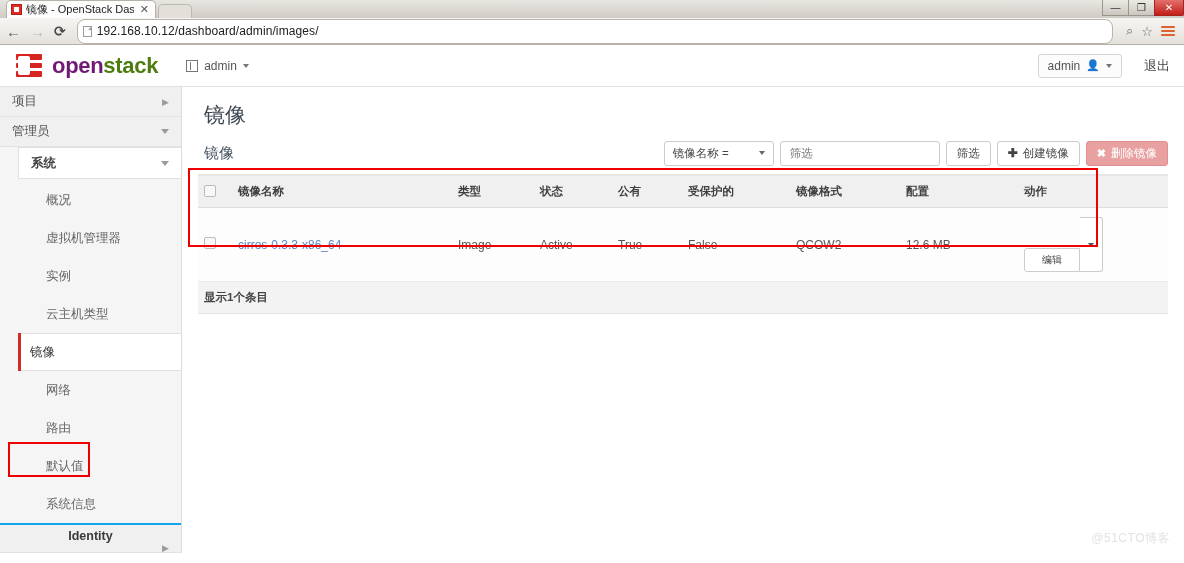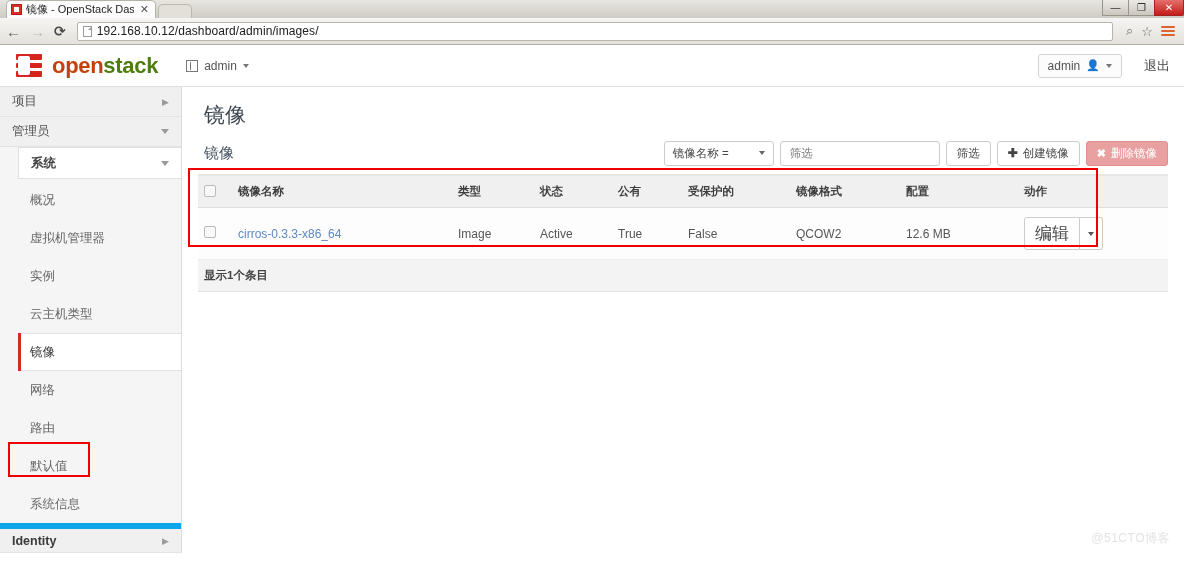--- a/index.html
+++ b/index.html
@@ -62,22 +62,22 @@
 
   .navbar {
     height: 27px; background: linear-gradient(#f6f5f3, #e4e1db);
     border-bottom: 1px solid #b4b0a8;
     display: flex; align-items: center; padding: 0 6px; gap: 9px;
   }
   .navicon { font-size: 15px; color: #5c5c5c; line-height: 1; user-select: none; }
   .navicon.fwd { color: #b9b9b9; }
   .navicon.reload { font-size: 14px; font-weight: bold; color: #4a4a4a; }
   .urlbar {
-    flex: 1; height: 19px; background: #fff;
-    border: 1px solid #b9b5ad; border-radius: 2px;
+    flex: 1; height: 25px; background: #fff;
+    border: 1px solid #b9b5ad; border-radius: 8px;
     display: flex; align-items: center; padding: 0 5px; gap: 5px;
     margin-left: 2px; margin-right: 4px;
   }
   .page-glyph {
     width: 9px; height: 11px; border: 1px solid #9b9b9b; background: #fff;
     position: relative; flex: none;
   }
   .page-glyph::after {
     content: ""; position: absolute; right: -1px; top: -1px;
     border-left: 4px solid transparent; border-bottom: 4px solid #9b9b9b;
@@ -103,21 +103,21 @@
     position: absolute; background: #d6241e; border-radius: 1px;
   }
   .logo-mark .b1 { left: 2px; top: 1px;  width: 26px; height: 6px; }
   .logo-mark .b2 { left: 2px; top: 10px; width: 26px; height: 5px; }
   .logo-mark .b3 { left: 2px; top: 18px; width: 26px; height: 6px; }
   .logo-mark .cut {
     position: absolute; left: 4px; top: 3px; width: 12px; height: 19px;
     background: #fff; border-radius: 2px;
   }
   .logo-text { font-size: 22px; font-weight: 600; letter-spacing: -.3px; }
-  .logo-text .o { color: #c2410c; }
+  .logo-text .o { color: #701a75; }
   .logo-text .s { color: #4d7c0f; }
   .proj-switch {
     margin-left: 28px; display: flex; align-items: center; gap: 6px;
     font-size: 12px; color: #555;
   }
   .grid-glyph {
     width: 12px; height: 12px; border: 1.5px solid #777; position: relative;
   }
   .grid-glyph::before {
     content: ""; position: absolute; left: 2.5px; top: 1px;
@@ -161,34 +161,34 @@
     font-size: 12.5px; color: #444; font-weight: 600;
   }
   .sub-group .chev-d {
     margin-left: auto; width: 0; height: 0;
     border-left: 4px solid transparent; border-right: 4px solid transparent;
     border-top: 5px solid #9a9a9a;
   }
   .nav-items { padding-top: 2px; }
   .nav-item {
     height: 38px; display: flex; align-items: center;
-    padding-left: 30px; font-size: 12.5px; color: #666;
+    padding-left: 46px; font-size: 12.5px; color: #666;
     position: relative;
   }
   .nav-item.active {
     background: #fff; color: #333;
     border-top: 1px solid #e0e0e0; border-bottom: 1px solid #e0e0e0;
     margin-left: 18px; padding-left: 12px;
   }
   .nav-item.active::before {
     content: ""; position: absolute; left: 0; top: -1px; bottom: -1px;
     width: 3px; background: #cf2d26;
   }
   .sidebar-spacer { flex: 1; }
-  .sidebar-bottom { border-top: 6px solid #0ea5e9; }
+  .sidebar-bottom { border-top: 2px solid #0ea5e9; flex-direction: column; }
 
   
   .ann-sidebar {
     position: absolute; left: 8px; top: 355px;
     width: 82px; height: 35px;
     border: 2px solid #ee0000; pointer-events: none; z-index: 5;
   }
 
   
   .main { flex: 1; background: #fff; padding: 0 16px; position: relative; }
@@ -247,22 +247,23 @@
   }
   table.dt td.name a { color: #5c87c6; text-decoration: none; font-size: 12px; }
   .cb {
     width: 12px; height: 12px; border: 1px solid #bbb; background: #f8f8f8;
     border-radius: 2px; display: inline-block;
   }
   .col-cb { width: 34px; }
   .split-btn { display: inline-flex; }
   .split-btn .main-b {
     border: 1px solid #ccc; border-radius: 3px 0 0 3px;
-    background: #fff; font-size: 17px; color: #444;
-    padding: 4px 10px;
+    background: #fff; font-size: 10px; color: #444;
+    padding: 4px 17px;
+    margin-top: 31px;
   }
   .split-btn .drop-b {
     border: 1px solid #ccc; border-left: none; border-radius: 0 3px 3px 0;
     background: #fff; padding: 4px 8px; display: flex; align-items: center;
   }
   .split-btn .drop-b .caret3 {
     width: 0; height: 0; border-left: 3.5px solid transparent;
     border-right: 3.5px solid transparent; border-top: 4px solid #555;
   }
   .table-footer {

